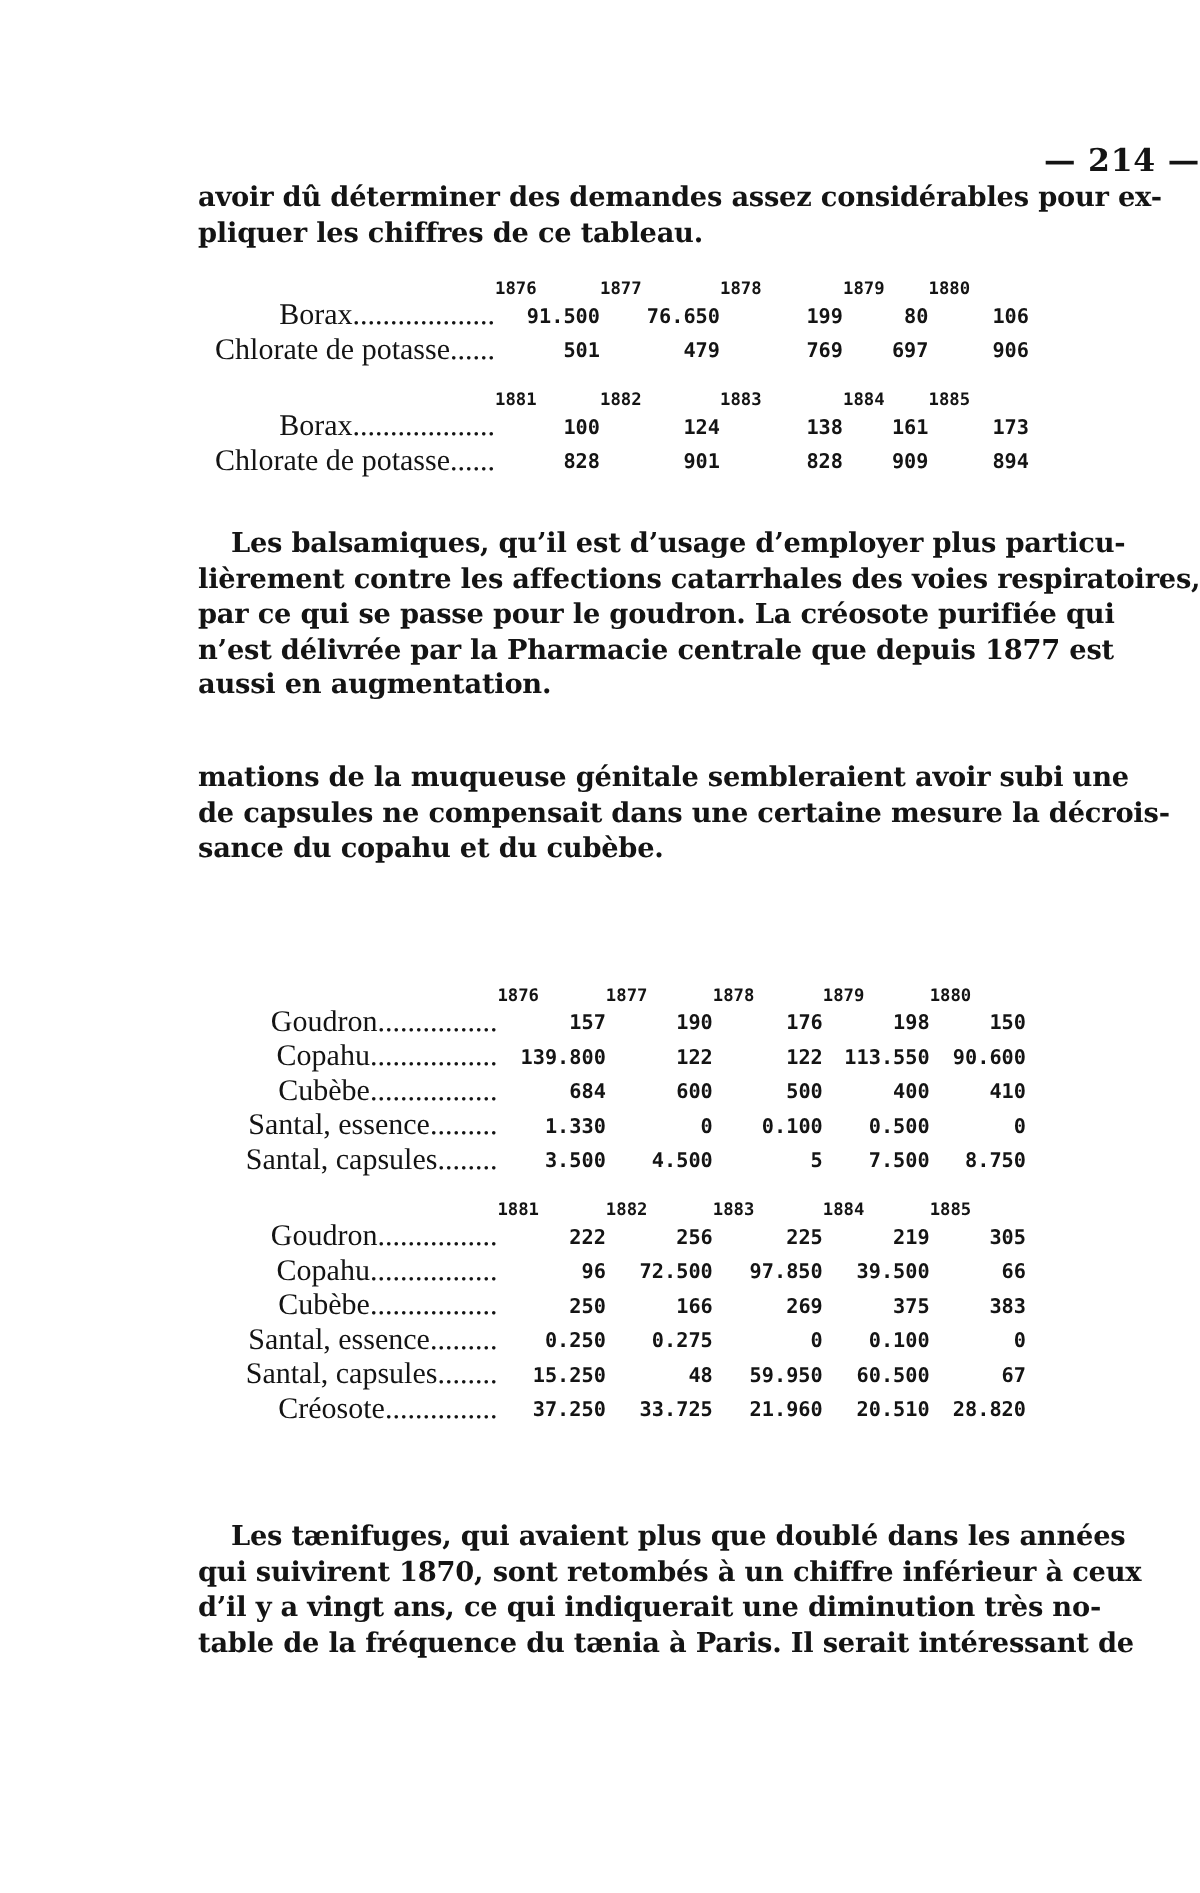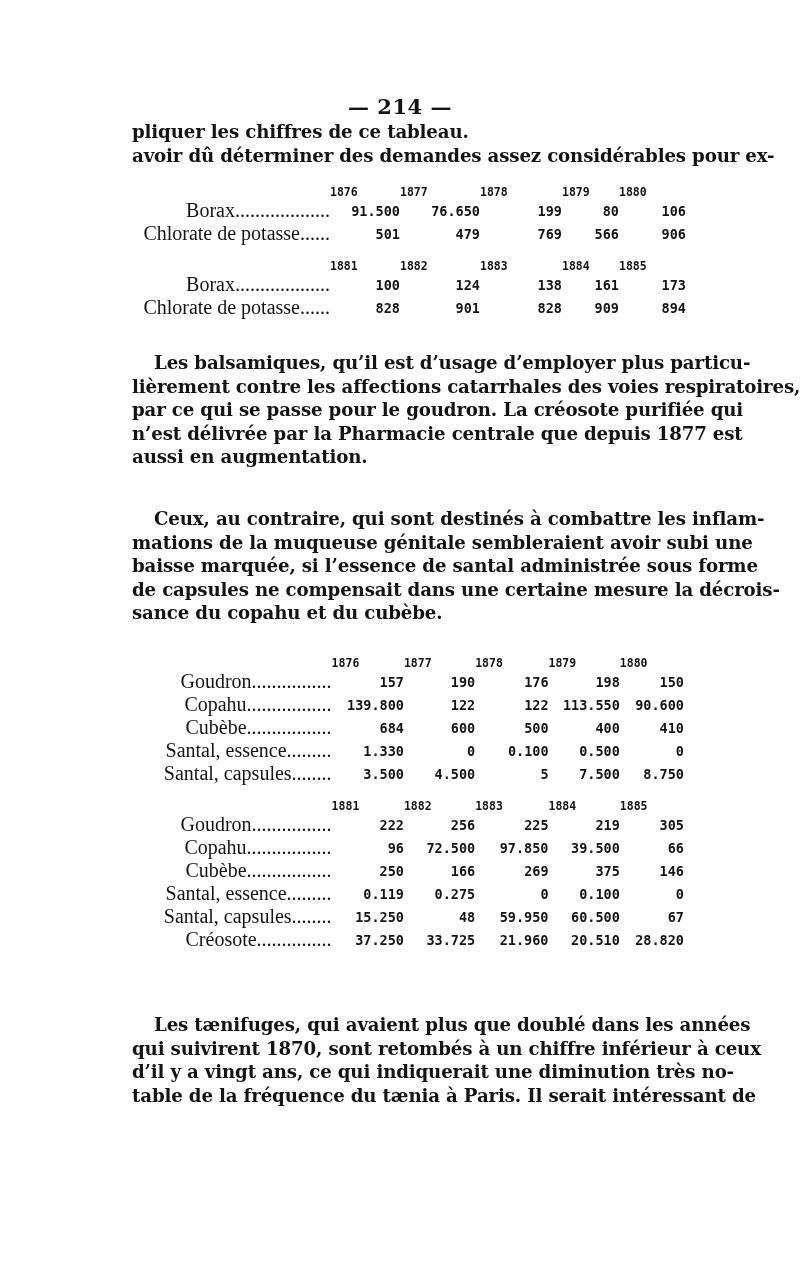--- a/index.html
+++ b/index.html
@@ -1,18 +1,18 @@
 <!DOCTYPE html>
 <html><head>
 <meta charset="utf-8">
 <style>
   html, body { margin: 0; padding: 0; background: #ffffff; }
   body { width: 800px; height: 1262px; position: relative; overflow: hidden;
          font-family: "DejaVu Serif", "Liberation Serif", serif; color: #141414; }
-  .page-num { position: absolute; top: 94px; left: 0; width: 800px; text-align: center;
+  .page-num { position: absolute; top: 94px; left: 0; width: 800px; text-align: right;
               font-size: 21px; font-weight: bold; letter-spacing: 0.5px; }
   .para { position: absolute; left: 132px; width: 548px; font-size: 18.2px; line-height: 23.5px;
           text-align: justify; font-weight: bold; margin: 0; letter-spacing: -0.15px; }
   .para .line { display: block; text-align: justify; text-align-last: justify; white-space: nowrap; }
   .para .line.last { text-align-last: left; }
   .indent { padding-left: 22px; }
   table.stat { position: absolute; left: 132px; border-collapse: collapse;
                font-family: "DejaVu Sans Mono", "Liberation Mono", monospace; }
   table.stat td, table.stat th { padding: 0; white-space: nowrap; }
   table.stat th { font-size: 11.5px; font-weight: bold; text-align: left; height: 18px; vertical-align: bottom; }
@@ -34,22 +34,22 @@
   .t2 col.c4 { width: 70px; }
   .t2 col.c5 { width: 63px; }
   .gap-row td { height: 10px; }
 </style>
 </head>
 <body>
 
 <div class="page-num">— 214 —</div>
 
 <p class="para" style="top:120px;">
+  <span class="line">avoir dû déterminer des demandes assez considérables pour ex-</span>
   <span class="line last">pliquer les chiffres de ce tableau.</span>
-  <span class="line">avoir dû déterminer des demandes assez considérables pour ex-</span>
 </p>
 
 <table class="stat t1" style="top:181px;">
   <colgroup>
       <col class="c0">
       <col class="c1">
       <col class="c2">
       <col class="c3">
       <col class="c4">
       <col class="c5">
@@ -69,21 +69,21 @@
     <td class="num">76.650</td>
     <td class="num">199</td>
     <td class="num">80</td>
     <td class="num">106</td>
   </tr>
   <tr>
     <td class="label">Chlorate de potasse......</td>
     <td class="num">501</td>
     <td class="num">479</td>
     <td class="num">769</td>
-    <td class="num">566</td>
+    <td class="num">697</td>
     <td class="num">906</td>
   </tr>
   <tr class="gap-row">
         <td colspan="6"></td>
       </tr>
   <tr>
     <th></th>
     <th>1881</th>
     <th>1882</th>
     <th>1883</th>
@@ -111,23 +111,21 @@
 
 <p class="para" style="top:351px;">
   <span class="line indent">Les balsamiques, qu’il est d’usage d’employer plus particu-</span>
   <span class="line">lièrement contre les affections catarrhales des voies respiratoires,</span>
   <span class="line">par ce qui se passe pour le goudron. La créosote purifiée qui</span>
   <span class="line">n’est délivrée par la Pharmacie centrale que depuis 1877 est</span>
   <span class="line last">aussi en augmentation.</span>
 </p>
 
 <p class="para" style="top:507px;">
-  <span class="line indent">Ceux, au contraire, qui sont destinés à combattre les inflam-</span>
   <span class="line">mations de la muqueuse génitale sembleraient avoir subi une</span>
-  <span class="line">baisse marquée, si l’essence de santal administrée sous forme</span>
   <span class="line">de capsules ne compensait dans une certaine mesure la décrois-</span>
   <span class="line last">sance du copahu et du cubèbe.</span>
 </p>
 
 <table class="stat t2" style="top:652px;">
   <colgroup>
       <col class="c0">
       <col class="c1">
       <col class="c2">
       <col class="c3">
@@ -209,25 +207,25 @@
     <td class="num">97.850</td>
     <td class="num">39.500</td>
     <td class="num">66</td>
   </tr>
   <tr>
     <td class="label">Cubèbe.................</td>
     <td class="num">250</td>
     <td class="num">166</td>
     <td class="num">269</td>
     <td class="num">375</td>
-    <td class="num">146</td>
+    <td class="num">383</td>
   </tr>
   <tr>
     <td class="label">Santal, essence.........</td>
-    <td class="num">0.119</td>
+    <td class="num">0.250</td>
     <td class="num">0.275</td>
     <td class="num">0</td>
     <td class="num">0.100</td>
     <td class="num">0</td>
   </tr>
   <tr>
     <td class="label">Santal, capsules........</td>
     <td class="num">15.250</td>
     <td class="num">48</td>
     <td class="num">59.950</td>

